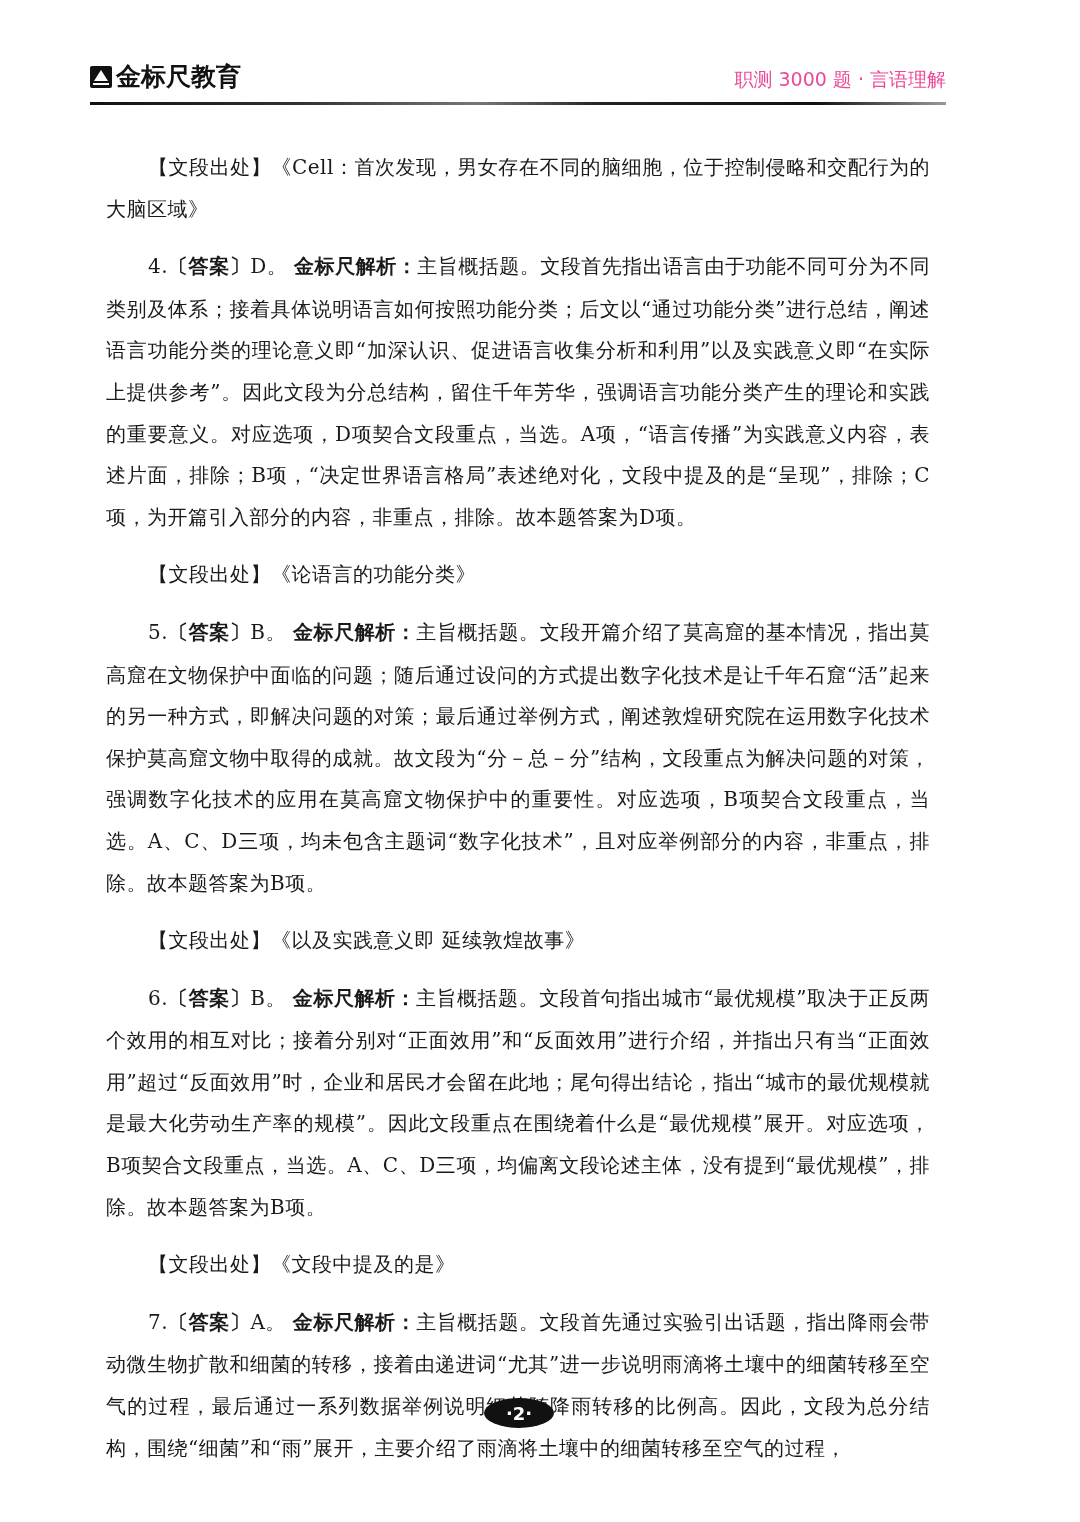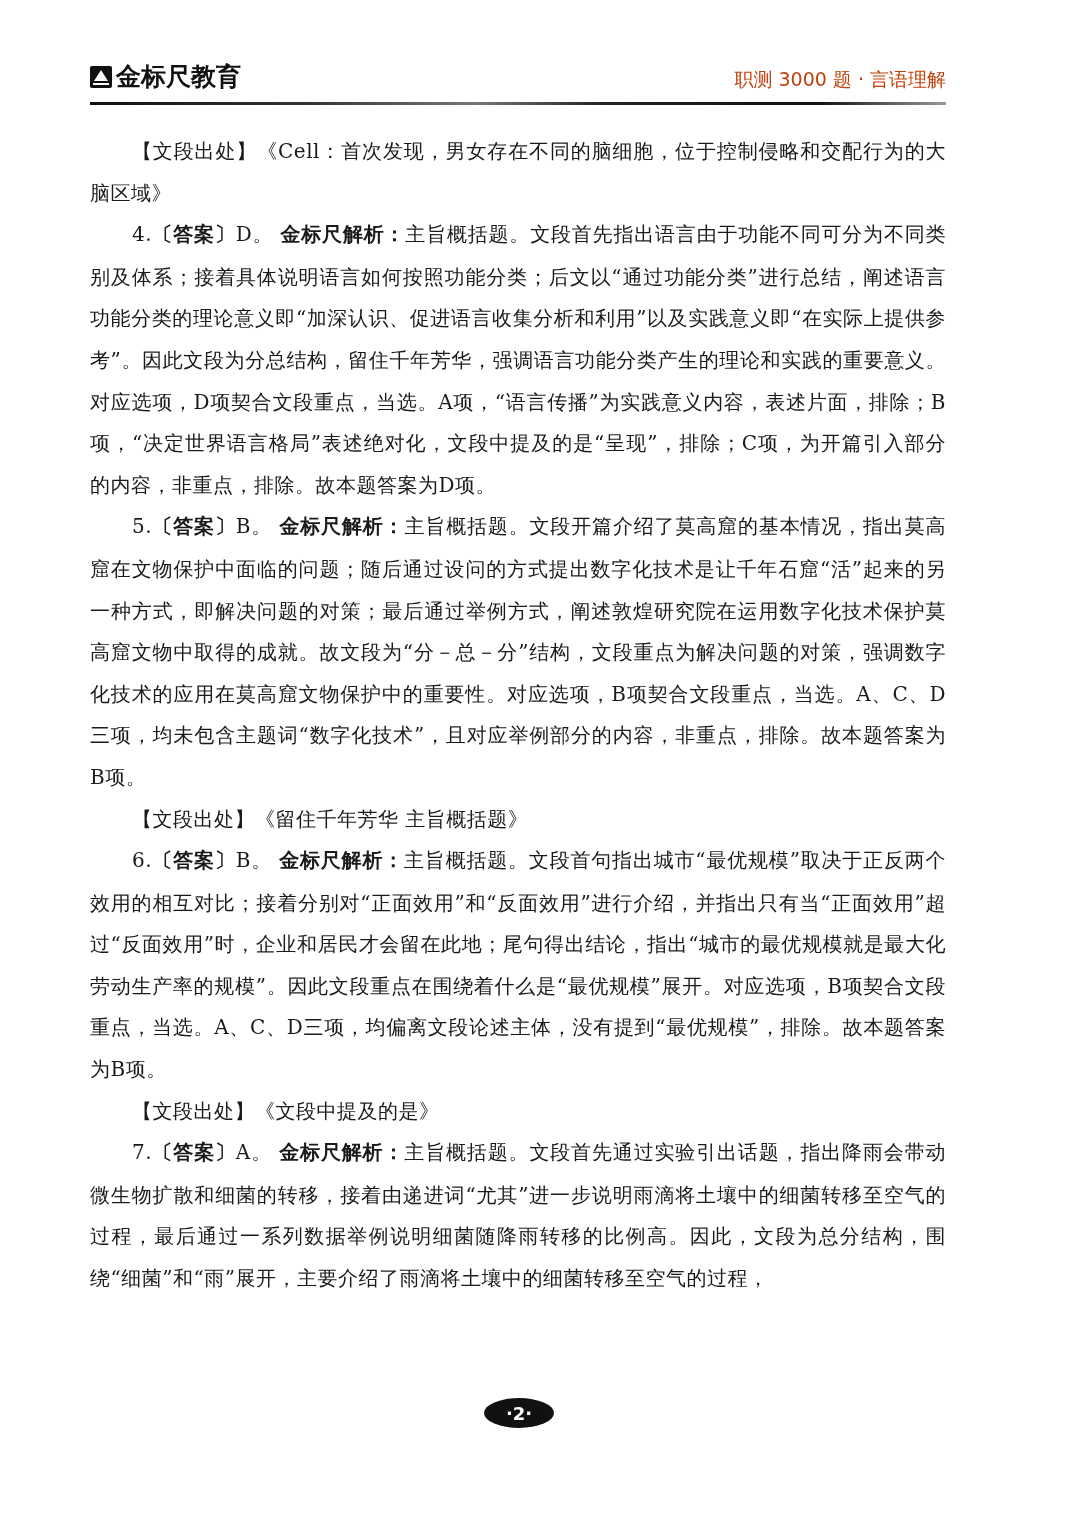--- a/index.html
+++ b/index.html
@@ -57,21 +57,21 @@
       letter-spacing: 0px;
       color: #111;
       line-height: 30px;
     }
     .header-title {
       position: absolute;
       right: 0;
       top: 8px;
       font-family: "DejaVu Sans", "Liberation Sans", sans-serif;
       font-size: 19px;
-      color: #c2410c;
+      color: #ec4899;
       line-height: 26px;
     }
     .header-rule {
       position: absolute;
       left: 90px;
       top: 102px;
       width: 856px;
       height: 3px;
       background: linear-gradient(to right, #111 0%, #333 25%, #777 45%, #222 60%, #111 85%, #999 100%);
     }
@@ -79,21 +79,21 @@
       position: absolute;
       left: 90px;
       top: 131px;
       width: 856px;
       font-size: 20px;
       line-height: 41.6px;
       text-align: justify;
       letter-spacing: 0.5px;
     }
     .content p {
-      margin: 0;
+      margin: 16px;
       text-indent: 2.1em;
     }
     .label-bold {
       font-family: Liberation Mono, monospace;
       font-weight: bold;
     }
     .page-badge {
       position: absolute;
       left: 484px;
       top: 1398px;
@@ -123,24 +123,27 @@
 <div class="header-rule"></div>
 
 <div class="content">
   <p>
     <span>【文段出处】</span><span>《Cell：首次发现，男女存在不同的脑细胞，位于控制侵略和交配行为的大脑区域》</span>
   </p>
   <p>
     <span>4.</span><span class="label-bold">〔答案〕</span><span>D。</span>&nbsp;<span class="label-bold">金标尺解析：</span><span>主旨概括题。文段首先指出语言由于功能不同可分为不同类别及体系；接着具体说明语言如何按照功能分类；后文以“通过功能分类”进行总结，阐述语言功能分类的理论意义即“加深认识、促进语言收集分析和利用”以及实践意义即“在实际上提供参考”。因此文段为分总结构，留住千年芳华，强调语言功能分类产生的理论和实践的重要意义。对应选项，D项契合文段重点，当选。A项，“语言传播”为实践意义内容，表述片面，排除；B项，“决定世界语言格局”表述绝对化，文段中提及的是“呈现”，排除；C项，为开篇引入部分的内容，非重点，排除。故本题答案为D项。</span>
   </p>
   <p>
+    <span>【文段出处】</span><span>《论语言的功能分类》</span>
+  </p>
+  <p>
     <span>5.</span><span class="label-bold">〔答案〕</span><span>B。</span>&nbsp;<span class="label-bold">金标尺解析：</span><span>主旨概括题。文段开篇介绍了莫高窟的基本情况，指出莫高窟在文物保护中面临的问题；随后通过设问的方式提出数字化技术是让千年石窟“活”起来的另一种方式，即解决问题的对策；最后通过举例方式，阐述敦煌研究院在运用数字化技术保护莫高窟文物中取得的成就。故文段为“分－总－分”结构，文段重点为解决问题的对策，强调数字化技术的应用在莫高窟文物保护中的重要性。对应选项，B项契合文段重点，当选。A、C、D三项，均未包含主题词“数字化技术”，且对应举例部分的内容，非重点，排除。故本题答案为B项。</span>
   </p>
   <p>
-    <span>【文段出处】</span><span>《留住千年芳华 主旨概括题》</span>
+    <span>【文段出处】</span><span>《以及实践意义即 延续敦煌故事》</span>
   </p>
   <p>
     <span>6.</span><span class="label-bold">〔答案〕</span><span>B。</span>&nbsp;<span class="label-bold">金标尺解析：</span><span>主旨概括题。文段首句指出城市“最优规模”取决于正反两个效用的相互对比；接着分别对“正面效用”和“反面效用”进行介绍，并指出只有当“正面效用”超过“反面效用”时，企业和居民才会留在此地；尾句得出结论，指出“城市的最优规模就是最大化劳动生产率的规模”。因此文段重点在围绕着什么是“最优规模”展开。对应选项，B项契合文段重点，当选。A、C、D三项，均偏离文段论述主体，没有提到“最优规模”，排除。故本题答案为B项。</span>
   </p>
   <p>
     <span>【文段出处】</span><span>《文段中提及的是》</span>
   </p>
   <p>
     <span>7.</span><span class="label-bold">〔答案〕</span><span>A。</span>&nbsp;<span class="label-bold">金标尺解析：</span><span>主旨概括题。文段首先通过实验引出话题，指出降雨会带动微生物扩散和细菌的转移，接着由递进词“尤其”进一步说明雨滴将土壤中的细菌转移至空气的过程，最后通过一系列数据举例说明细菌随降雨转移的比例高。因此，文段为总分结构，围绕“细菌”和“雨”展开，主要介绍了雨滴将土壤中的细菌转移至空气的过程，</span>
   </p>

